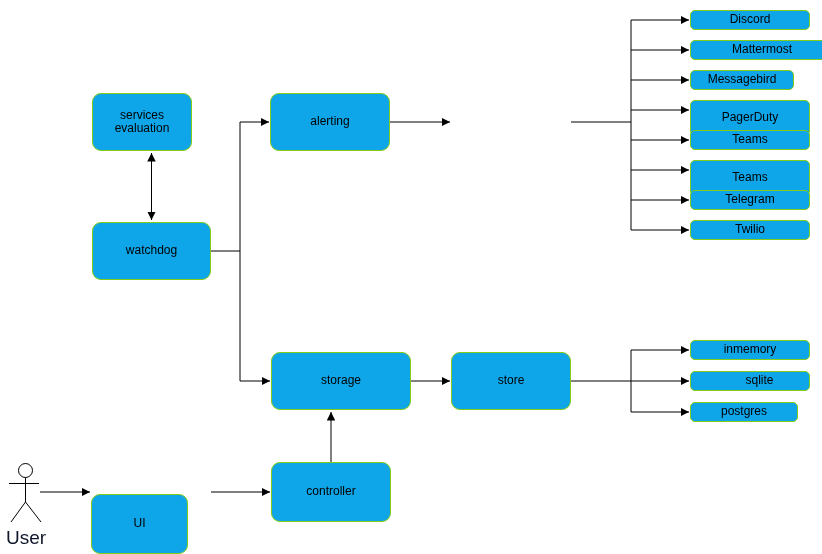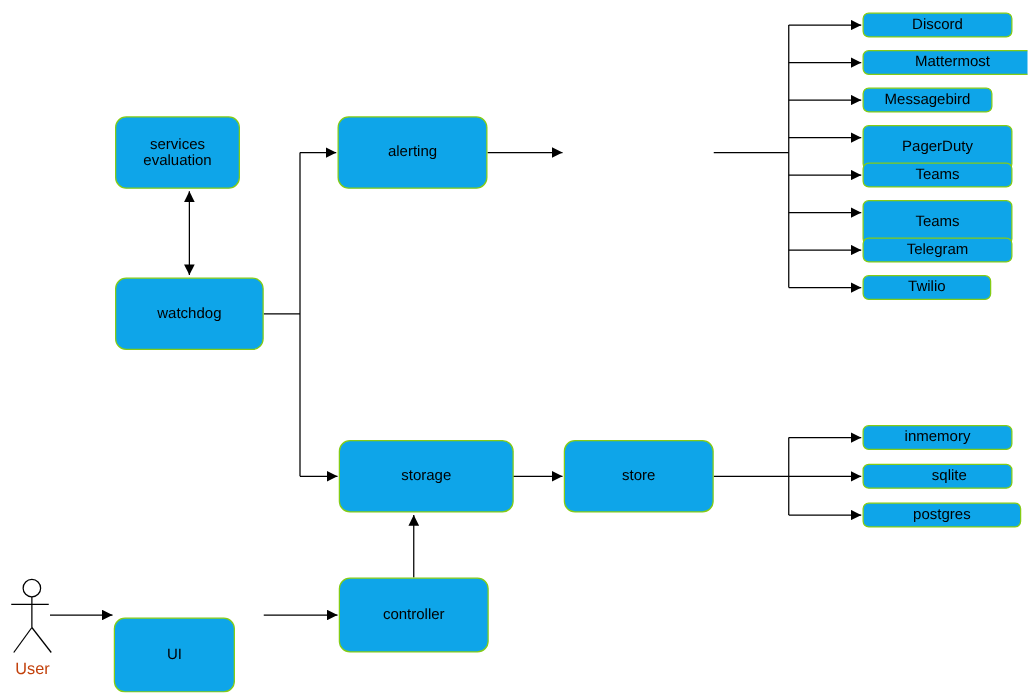--- a/index.html
+++ b/index.html
@@ -32,22 +32,22 @@
     font-size:12px;
     color:#000000;
     text-align:center;
     line-height:1.1;
   }
   .leaf{
     border-radius:5px;
   }
   .actor-label{
     position:absolute;
-    font-size:13px;
-    color:#c2410c;
+    font-size:19px;
+    color:#0f172a;
     text-align:center;
   }
 </style>
 </head>
 <body>
 
 <div class="canvas">
 
   <svg class="wires" width="822" height="554" viewBox="0 0 822 554">
     <defs>
@@ -116,21 +116,21 @@
 
   <div class="node" style="left:271px;top:462px;width:120px;height:60px;">controller</div>
 
   <div class="node leaf" style="left:690px;top:10px;width:120px;height:20px;">Discord</div>
   <div class="node leaf" style="left:690px;top:40px;width:144px;height:20px;">Mattermost</div>
   <div class="node leaf" style="left:690px;top:70px;width:104px;height:20px;">Messagebird</div>
   <div class="node leaf" style="left:690px;top:100px;width:120px;height:36px;">PagerDuty</div>
   <div class="node leaf" style="left:690px;top:130px;width:120px;height:20px;">Teams</div>
   <div class="node leaf" style="left:690px;top:160px;width:120px;height:36px;">Teams</div>
   <div class="node leaf" style="left:690px;top:190px;width:120px;height:20px;text-align:right;">Telegram</div>
-  <div class="node leaf" style="left:690px;top:220px;width:103px;height:20px;">Twilio</div>
+  <div class="node leaf" style="left:690px;top:220px;width:120px;height:20px;">Twilio</div>
 
   <div class="node leaf" style="left:690px;top:340px;width:120px;height:20px;">inmemory</div>
   <div class="node leaf" style="left:690px;top:371px;width:120px;height:20px;padding-left:19px;">sqlite</div>
-  <div class="node leaf" style="left:690px;top:402px;width:127px;height:20px;">postgres</div>
+  <div class="node leaf" style="left:690px;top:402px;width:108px;height:20px;">postgres</div>
 
   <div class="actor-label" style="left:6px;top:527px;width:40px;">User</div>
 
 </div>
 
 </body></html>

